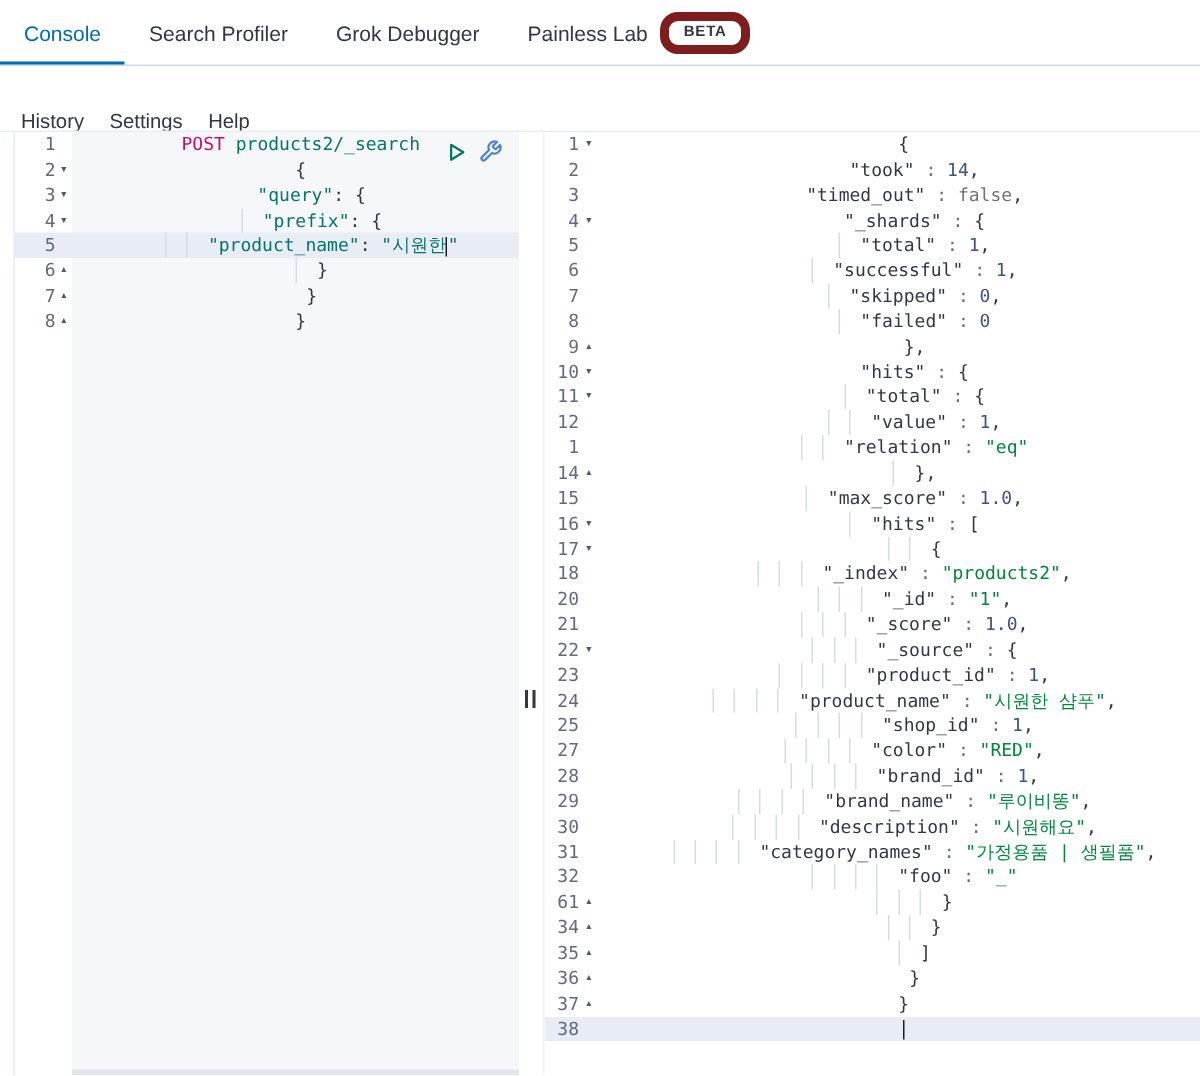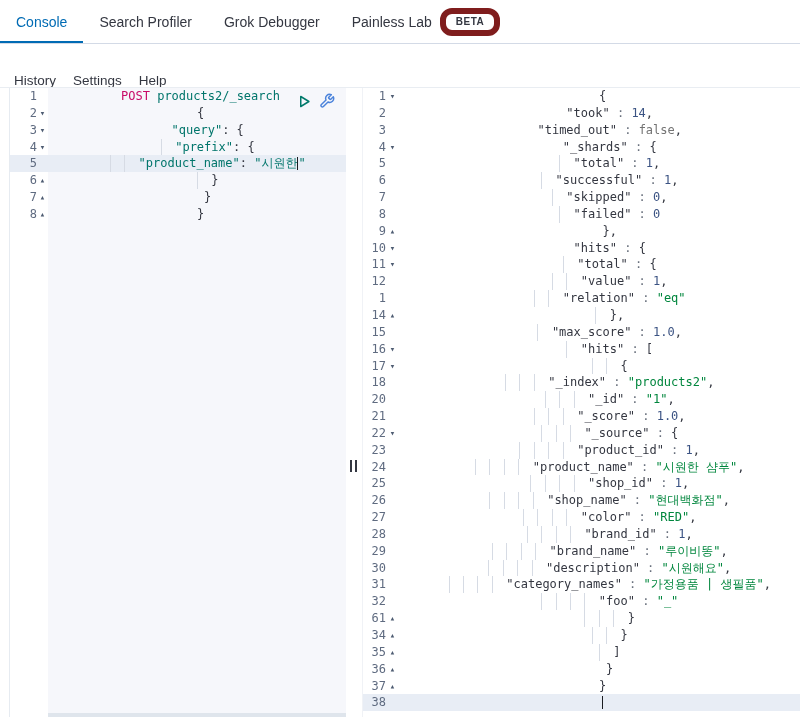--- a/index.html
+++ b/index.html
@@ -338,27 +338,20 @@
           </div>
           <div class="row">
             <div class="gut">
               <span class="num">25</span>
               <span class="fold"></span>
             </div>
             <div class="code"><span class="ind"></span><span class="ind g"></span><span class="ind g"></span><span class="ind g"></span><span class="ind g"></span><span class="tk-key">"shop_id"</span><span class="tk-colon"> : </span><span class="tk-num">1</span><span class="tk-punct">,</span></div>
           </div>
           <div class="row">
             <div class="gut">
-              <span class="num">26</span>
-              <span class="fold"></span>
-            </div>
-            <div class="code"><span class="ind"></span><span class="ind g"></span><span class="ind g"></span><span class="ind g"></span><span class="ind g"></span><span class="tk-key">"shop_name"</span><span class="tk-colon"> : </span><span class="tk-str">"현대백화점"</span><span class="tk-punct">,</span></div>
-          </div>
-          <div class="row">
-            <div class="gut">
               <span class="num">27</span>
               <span class="fold"></span>
             </div>
             <div class="code"><span class="ind"></span><span class="ind g"></span><span class="ind g"></span><span class="ind g"></span><span class="ind g"></span><span class="tk-key">"color"</span><span class="tk-colon"> : </span><span class="tk-str">"RED"</span><span class="tk-punct">,</span></div>
           </div>
           <div class="row">
             <div class="gut">
               <span class="num">28</span>
               <span class="fold"></span>
             </div>

